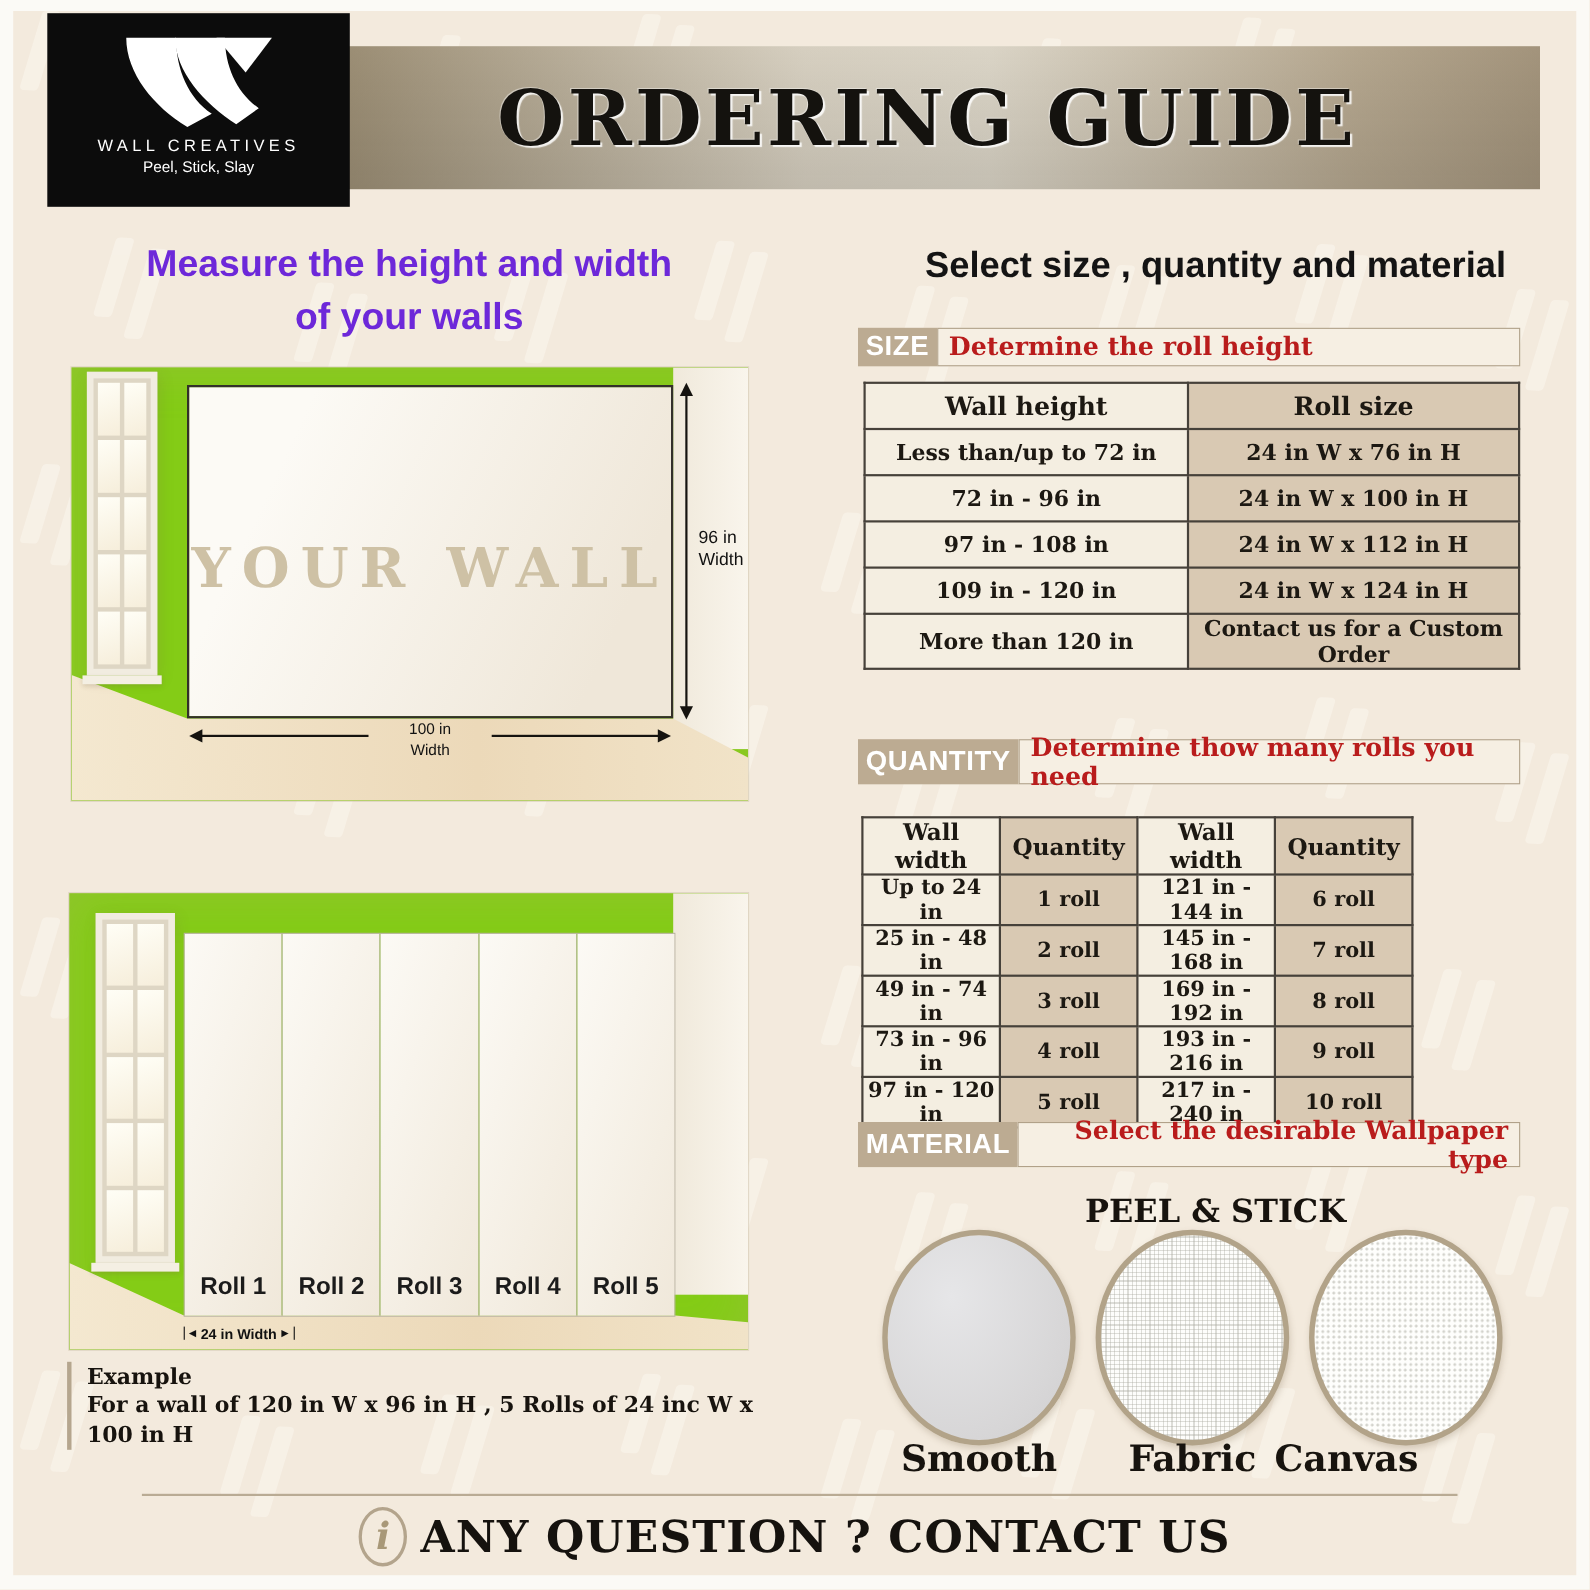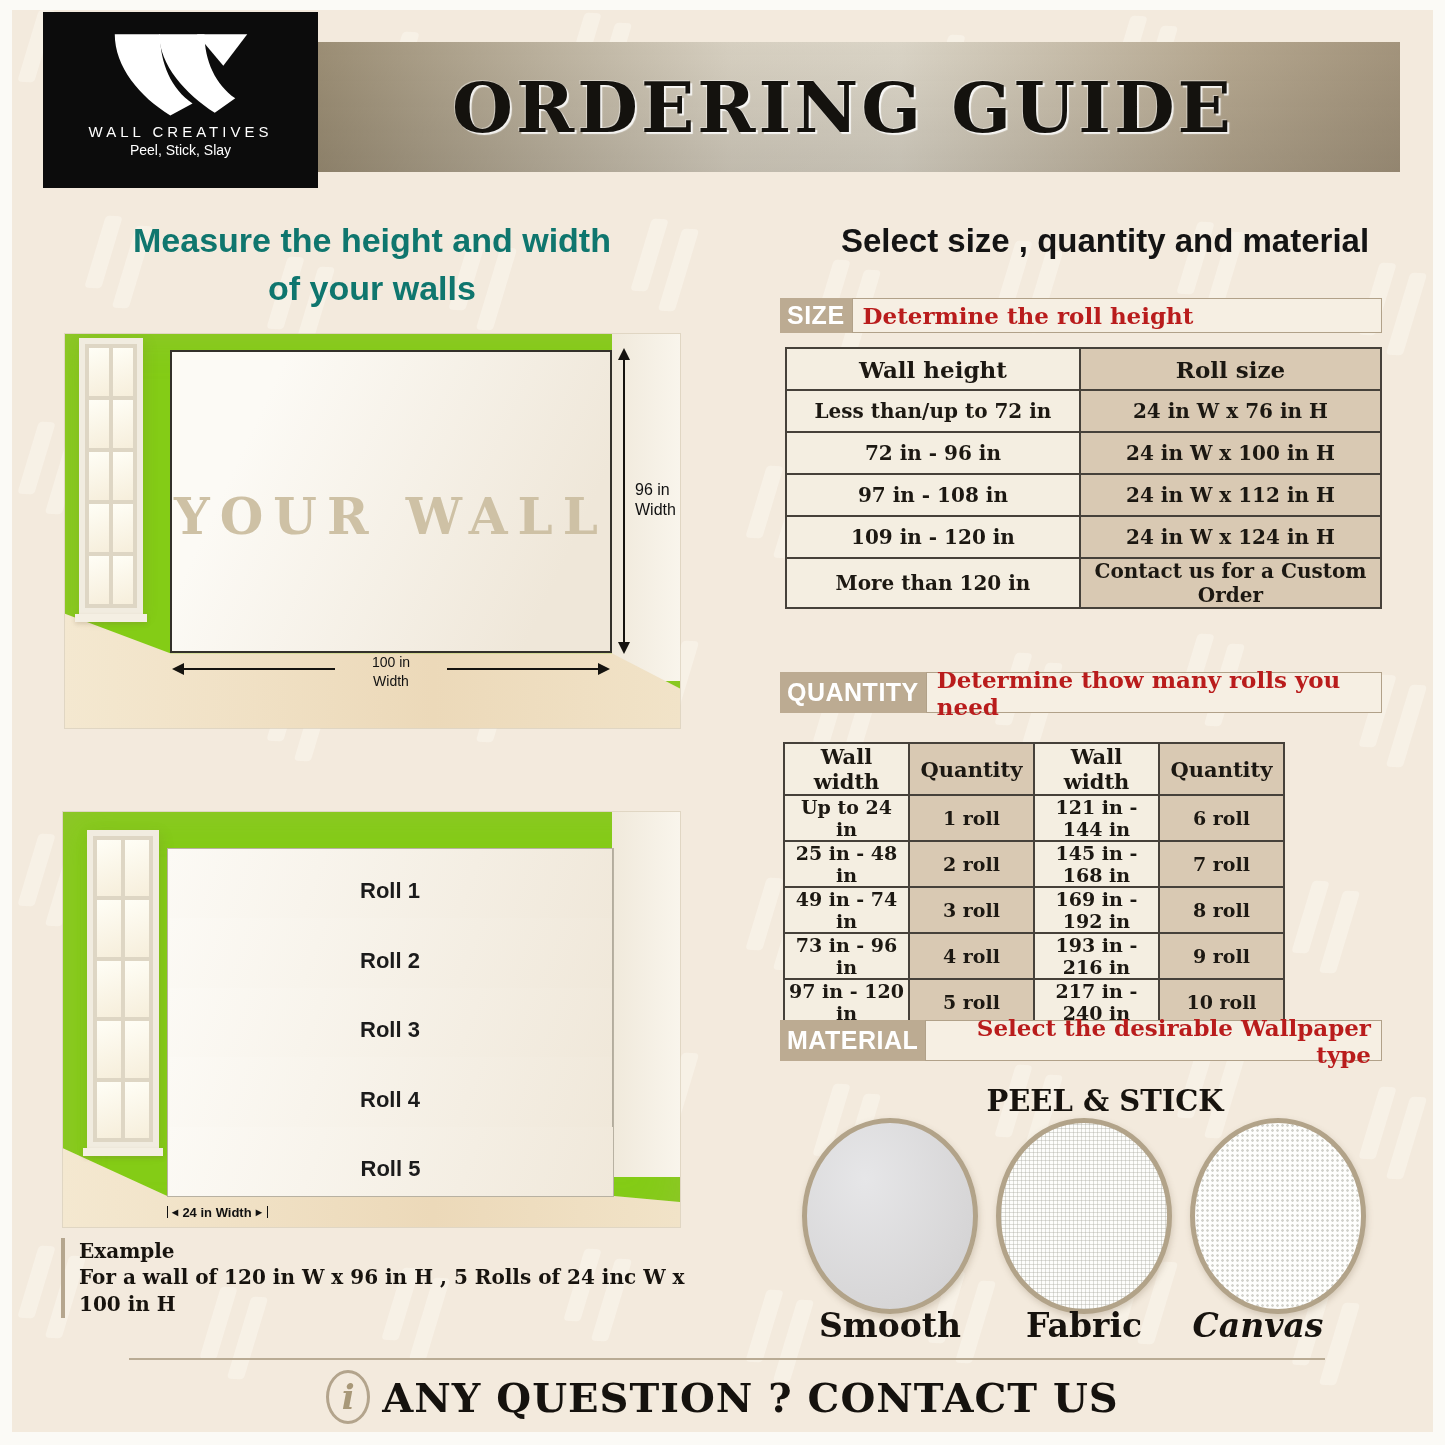--- a/index.html
+++ b/index.html
@@ -32,21 +32,21 @@
             background:linear-gradient(to right,#97896f,#d6cfc0 40%,#dad4c6 55%,#b4a68e 85%,#a3947c),
                        linear-gradient(to bottom, rgba(255,255,255,.12), rgba(0,0,0,.10));
             background-blend-mode:multiply;
             display:flex; align-items:center; justify-content:center; }
   .banner h1 { font-family:"DejaVu Serif","Liberation Serif",serif; font-weight:bold;
                font-size:70px; letter-spacing:3px; color:#14120e;
                text-shadow:2px 2px 1px rgba(255,255,255,.85), -1px -1px 0 rgba(255,255,255,.4); }
 
   
   .left-heading  { left:40px;  top:206px; width:640px; text-align:center;
-                   font-weight:bold; font-size:34px; line-height:1.42; color:#0f766e; }
+                   font-weight:bold; font-size:34px; line-height:1.42; color:#6d28d9; }
   .right-heading { left:753px; top:212px; width:680px; text-align:center;
                    font-weight:bold; font-size:33px; color:#141414; }
 
   
   .sec-row { display:flex; align-items:stretch; z-index:2; }
   .sec-label { background:#bcab92; color:#fff; font-weight:bold; font-size:25px;
                display:flex; align-items:center; padding:0 7px; letter-spacing:.5px; }
   .sec-desc { flex:1; border:1px solid #b1a189; background:#f6efe3; color:#b91c1c;
               font-family:"DejaVu Serif","Liberation Serif",serif; font-weight:bold;
               font-size:23px; display:flex; align-items:center; padding:0 10px; }
@@ -139,21 +139,21 @@
 
   .h-measure { position:absolute; left:107px; top:324px; width:438px; height:40px; }
   .h-measure .arr-left { left:0; top:5px; }
   .h-measure .arr-right { right:0; top:5px; }
   .h-measure .seg1 { left:11px; top:10px; width:152px; }
   .h-measure .seg2 { left:275px; top:10px; width:152px; }
   .h-label { position:absolute; left:163px; top:-5px; width:112px; text-align:center;
              font-size:14px; line-height:1.35; color:#111; }
 
   .roll-wall { position:absolute; left:104px; top:36px; width:447px; height:349px;
-               border:1px solid #b8b1a2; display:flex;flex-direction:column; }
+               border:1px solid #b8b1a2; display:flex; }
   .panel { flex:1; position:relative; border-right:1px solid #b3ac9d;
            background:linear-gradient(110deg,#fcfaf5,#f0e8da); }
   .panel:last-child { border-right:none; }
   .roll-label { position:absolute; bottom:14px; width:100%; text-align:center;
                 font-weight:bold; font-size:22px; color:#1b1b1b; }
   .roll-measure { position:absolute; left:104px; top:392px; width:100px; height:16px;
                   display:flex; align-items:center; justify-content:center;
                   font-weight:bold; font-size:13px; color:#111; white-space:nowrap; }
   .roll-measure .tick { width:1px; height:12px; background:#111; }
   .roll-measure .glyph { font-size:11px; margin:0 2px; }
@@ -421,21 +421,21 @@
     <span class="sec-label">MATERIAL</span>
     <span class="sec-desc">Select the desirable Wallpaper type</span>
   </div>
   <div class="abs peel-stick serif">PEEL &amp; STICK</div>
   <div id="materials">
       <div class="material-circle tex-smooth" style="left: 790px;"></div>
       <div class="material-label" style="left: 768px;">Smooth</div>
       <div class="material-circle tex-fabric" style="left: 984px;"></div>
       <div class="material-label" style="left: 962px;">Fabric</div>
       <div class="material-circle tex-canvas" style="left: 1178px;"></div>
-      <div class="material-label" style="left: 1136px; font-style: italic;">Canvas</div>
+      <div class="material-label" style="left: 1102px;">Canvas</div>
     </div>
 
   <div class="abs divider"></div>
   <div class="abs contact">
     <span class="info-icon">i</span>
     <span class="contact-text">ANY QUESTION ? CONTACT US</span>
   </div>
 </div>
 
 </body></html>

